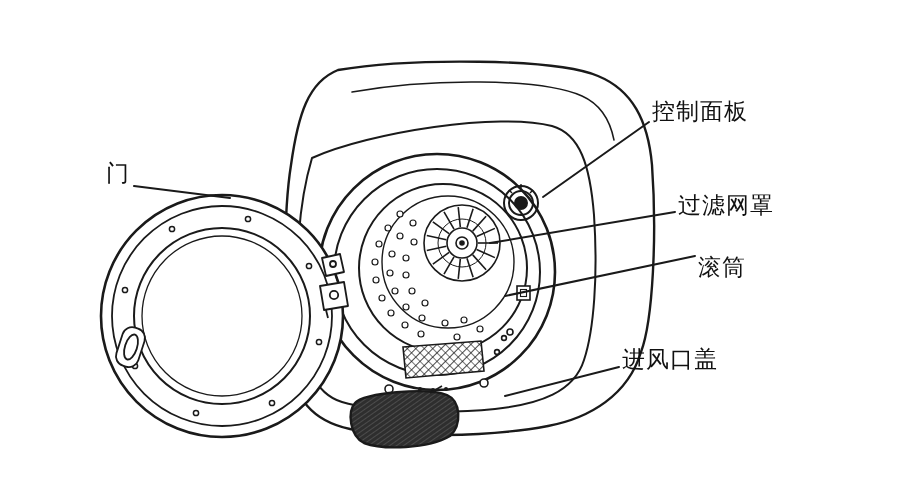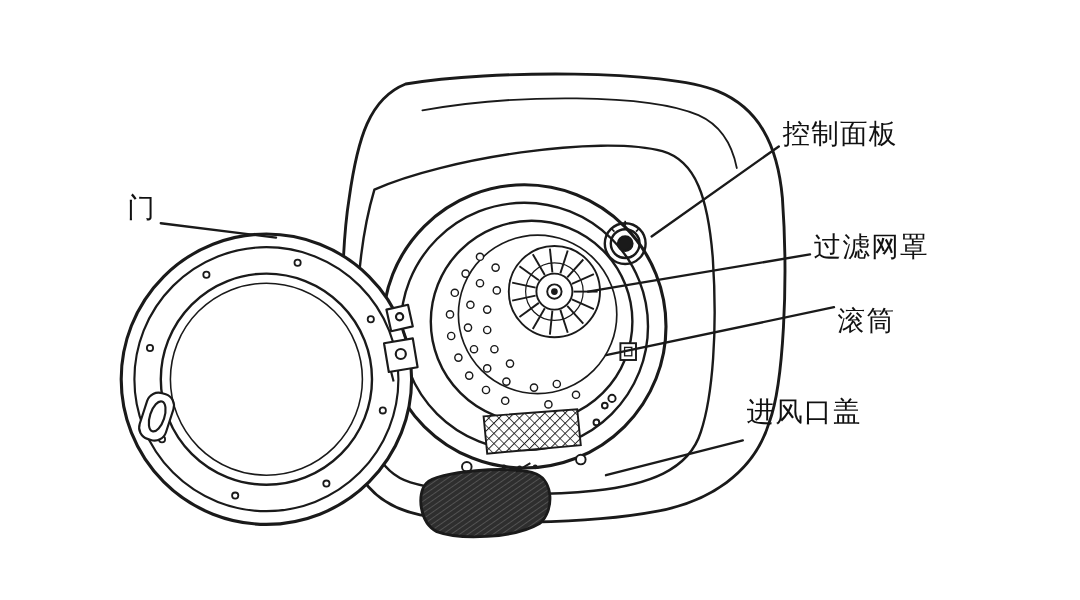--- a/index.html
+++ b/index.html
@@ -14,21 +14,21 @@
     font-weight:500;
     color:#111;
     letter-spacing:1px;
     white-space:nowrap;
     font-family:"DejaVu Sans",sans-serif;
   }
   .label-door{left:106px;top:158px;}
   .label-control{left:652px;top:96px;}
   .label-filter{left:678px;top:190px;}
   .label-drum{left:698px;top:252px;}
-  .label-air{left:622px;top:328px;font-family:Liberation Mono, monospace;}
+  .label-air{left:622px;top:344px;font-family:Liberation Mono, monospace;}
 </style>
 </head>
 <body>
 
 <div class="stage">
 
   <svg width="900" height="500" viewBox="0 0 900 500">
     <defs>
       <pattern id="hatchGrid" width="6" height="6" patternUnits="userSpaceOnUse" patternTransform="rotate(45)">
         <rect width="6" height="6" fill="#ffffff"></rect>

